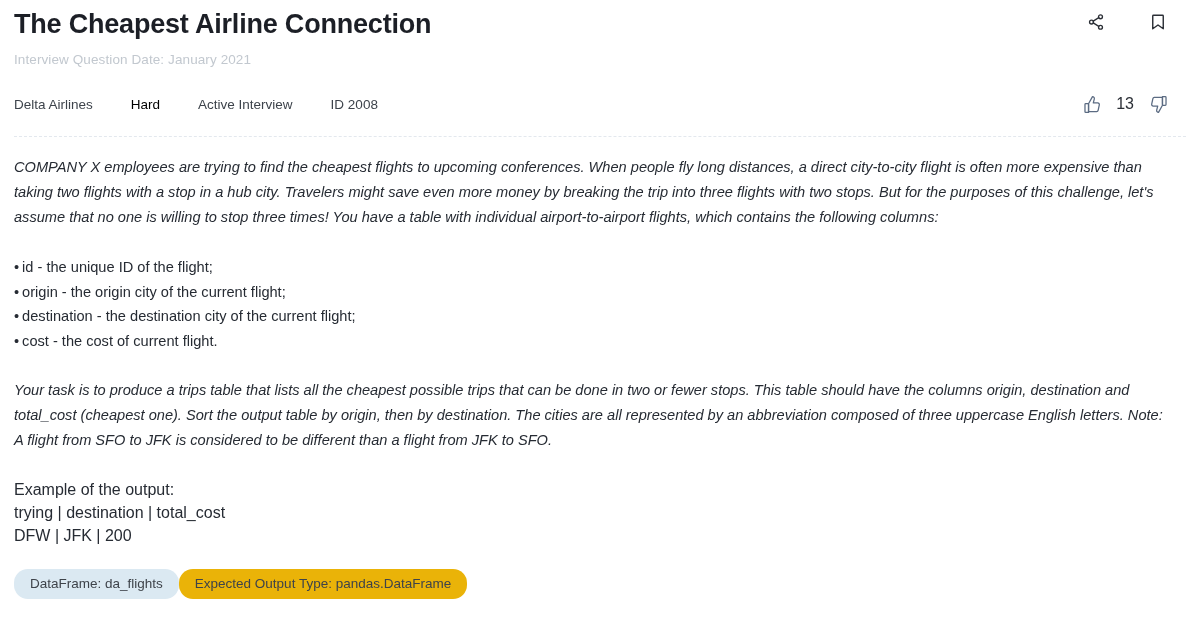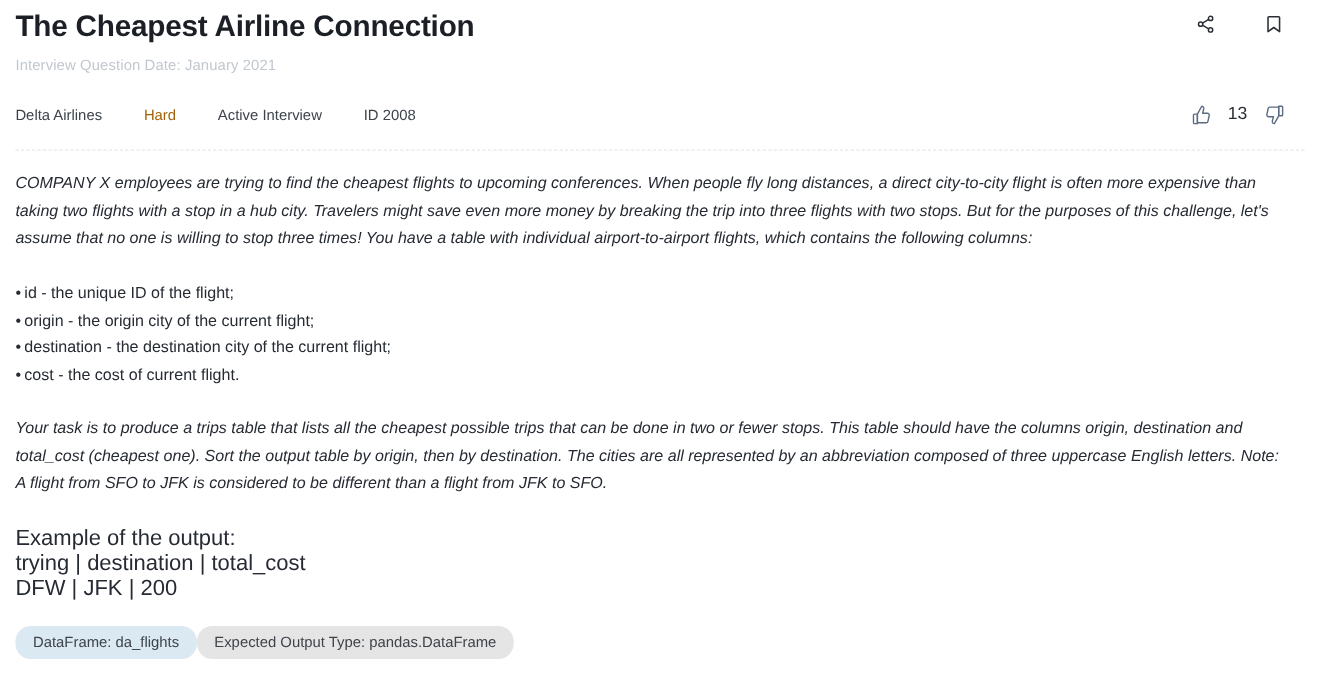--- a/index.html
+++ b/index.html
@@ -75,21 +75,21 @@
   .meta-tags {
     display: flex;
     align-items: center;
   }
   .meta-tag {
     font-size: 13.5px;
     color: #3d434b;
     cursor: pointer;
   }
   .meta-tag.company  { margin-right: 38px; }
-  .meta-tag.level    { margin-right: 38px; color: #a16207; }
+  .meta-tag.level    { margin-right: 38px; color: #000000; }
   .meta-tag.status   { margin-right: 38px; }
   .meta-tag.qid      { margin-right: 0; }
 
   .vote-group {
     display: flex;
     align-items: center;
     gap: 14px;
     padding-right: 18px;
   }
   .vote-icon {
@@ -128,42 +128,42 @@
 
   .bullets { margin: 0; }
   .bullet-line {
     font-size: 14.6px;
     line-height: 24.5px;
     color: #262b33;
   }
   .bullet-dot { margin-right: 3px; }
 
   .example-line {
-    font-size: 20px;
+    font-size: 16px;
     line-height: 23px;
     color: #262b33;
   }
 
   
   .chips {
     display: flex;
     align-items: center;
     padding-top: 22px;
   }
   .chip {
     font-size: 13.5px;
     line-height: 1;
     padding: 8px 16px;
     border-radius: 14px;
     color: #3e434a;
     white-space: nowrap;
     cursor: default;
   }
   .chip-dataframe { background: #dbe9f2; }
-  .chip-output    { background: #e5e5e5; }
+  .chip-output    { background: #eab308; }
 </style>
 </head>
 <body>
 
 <div class="page">
 
   <div class="header-row">
     <h1 class="title">The Cheapest Airline Connection</h1>
 
     <div class="header-icons">

